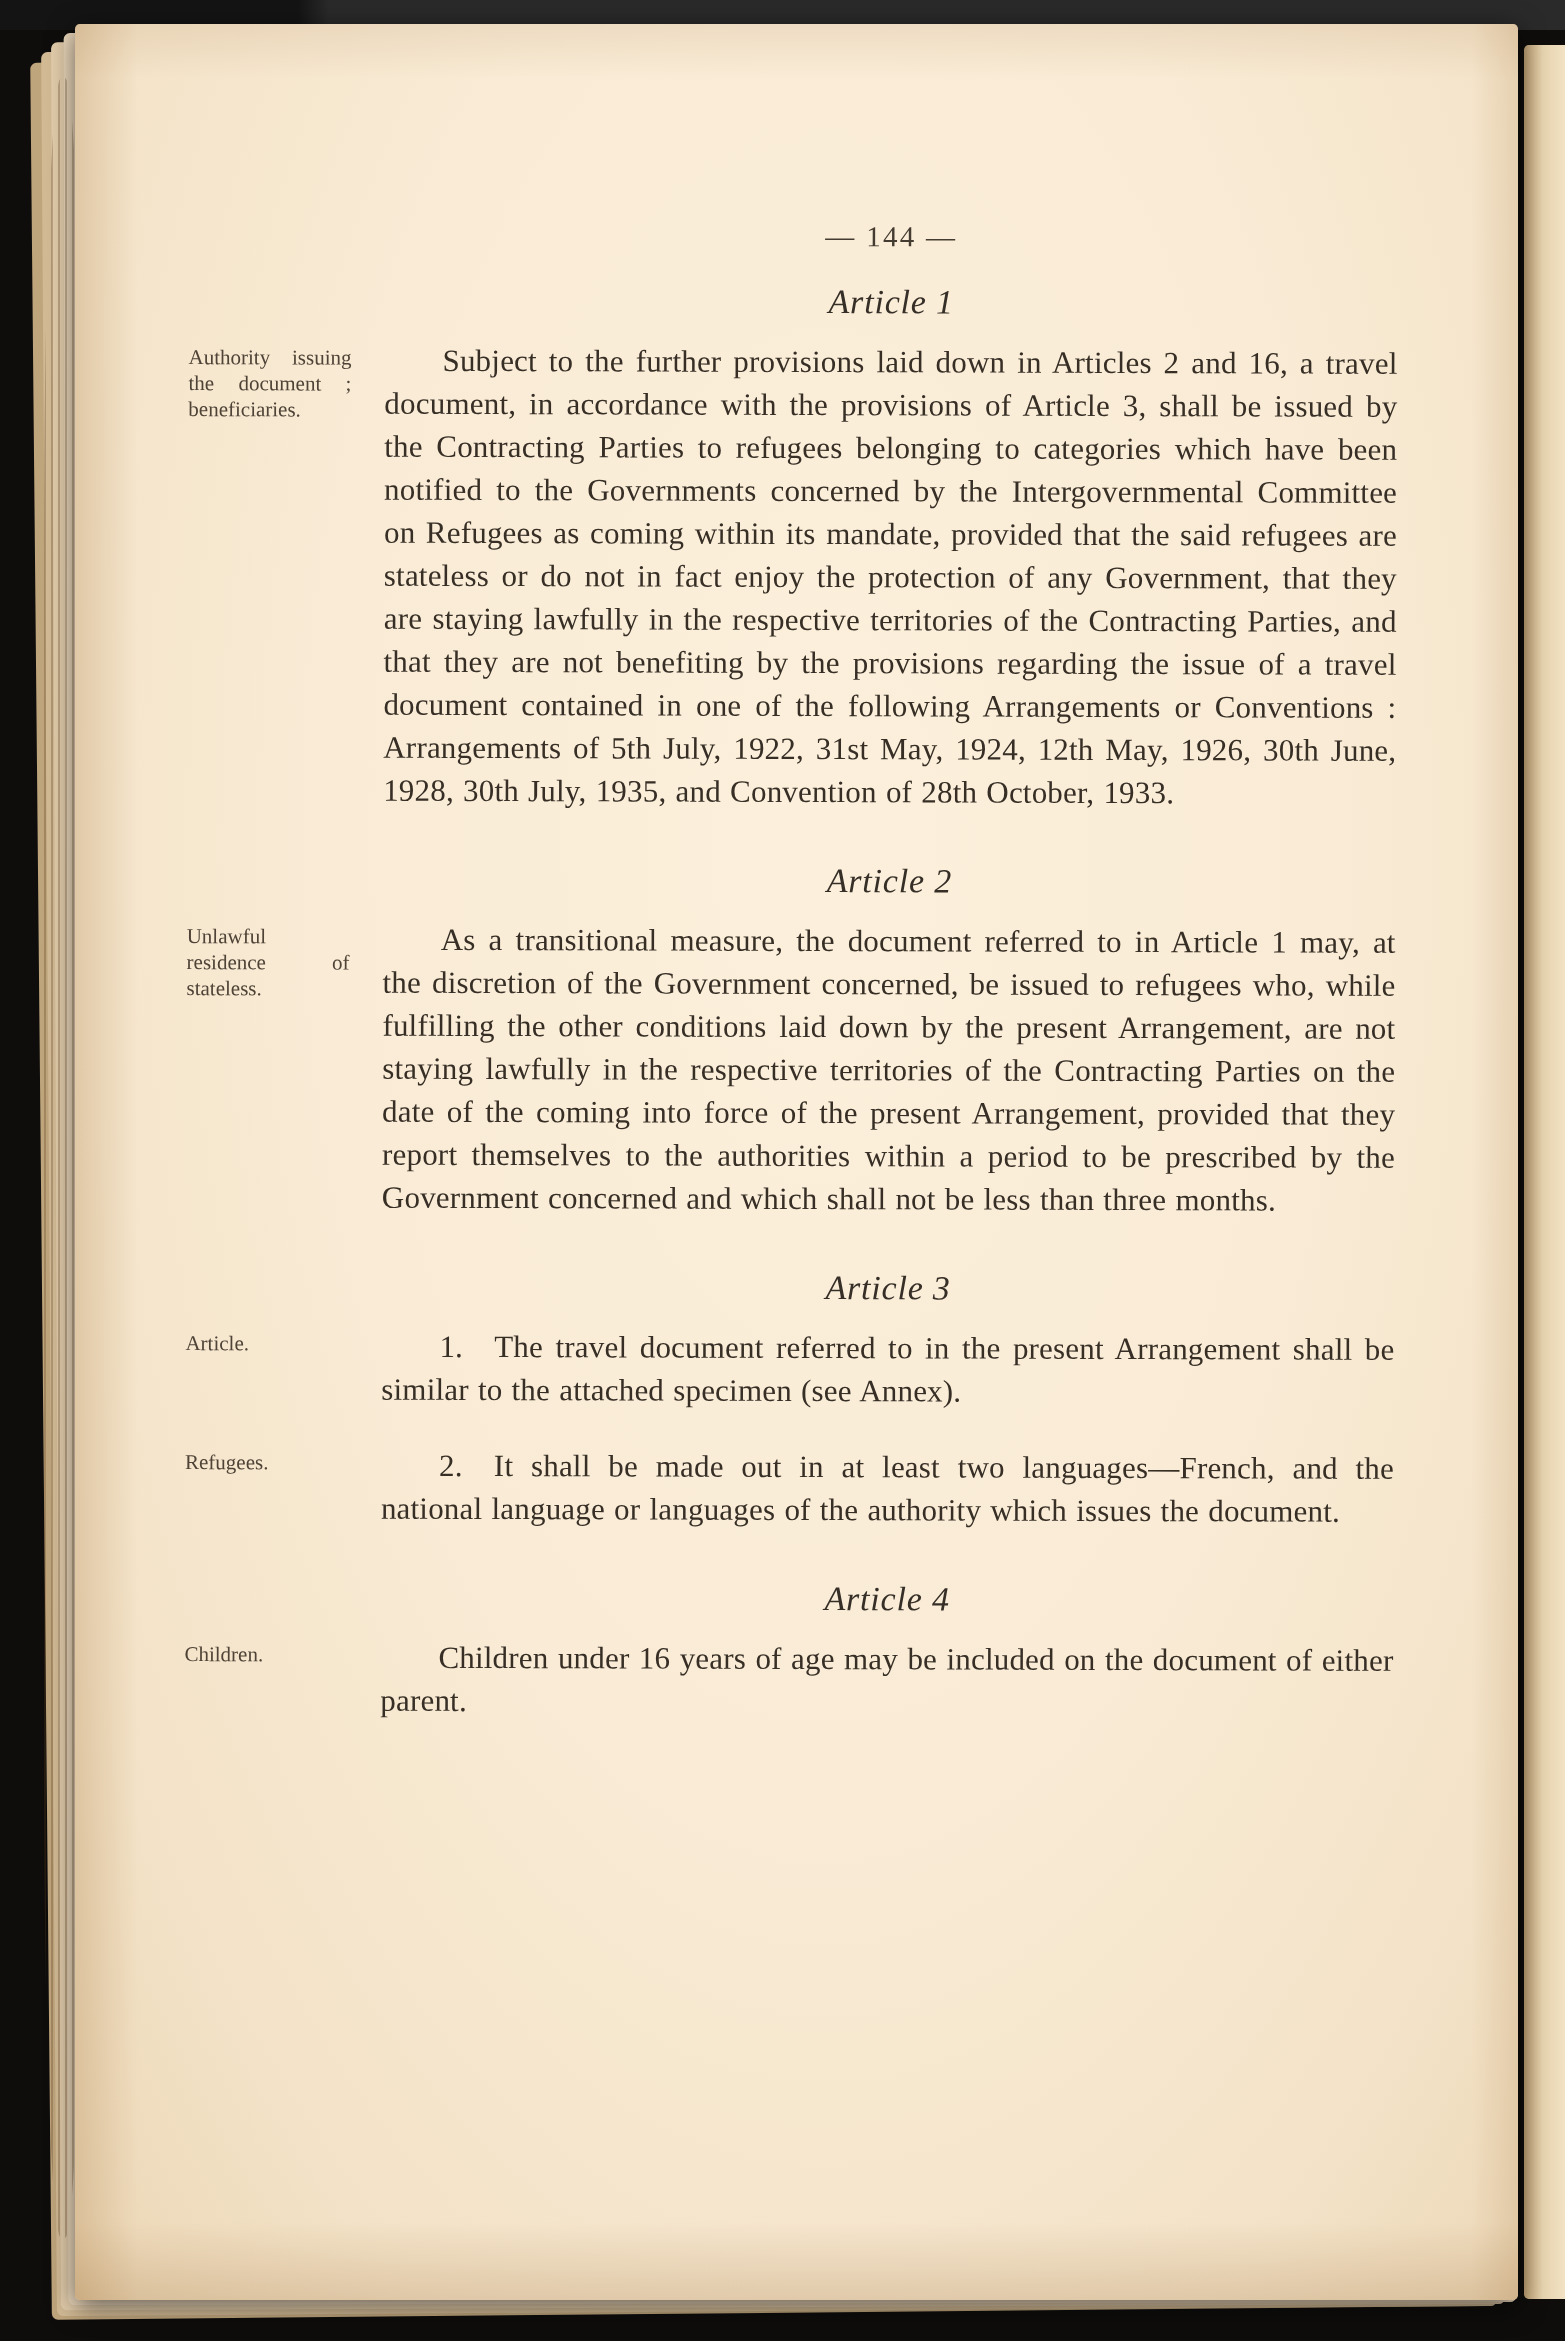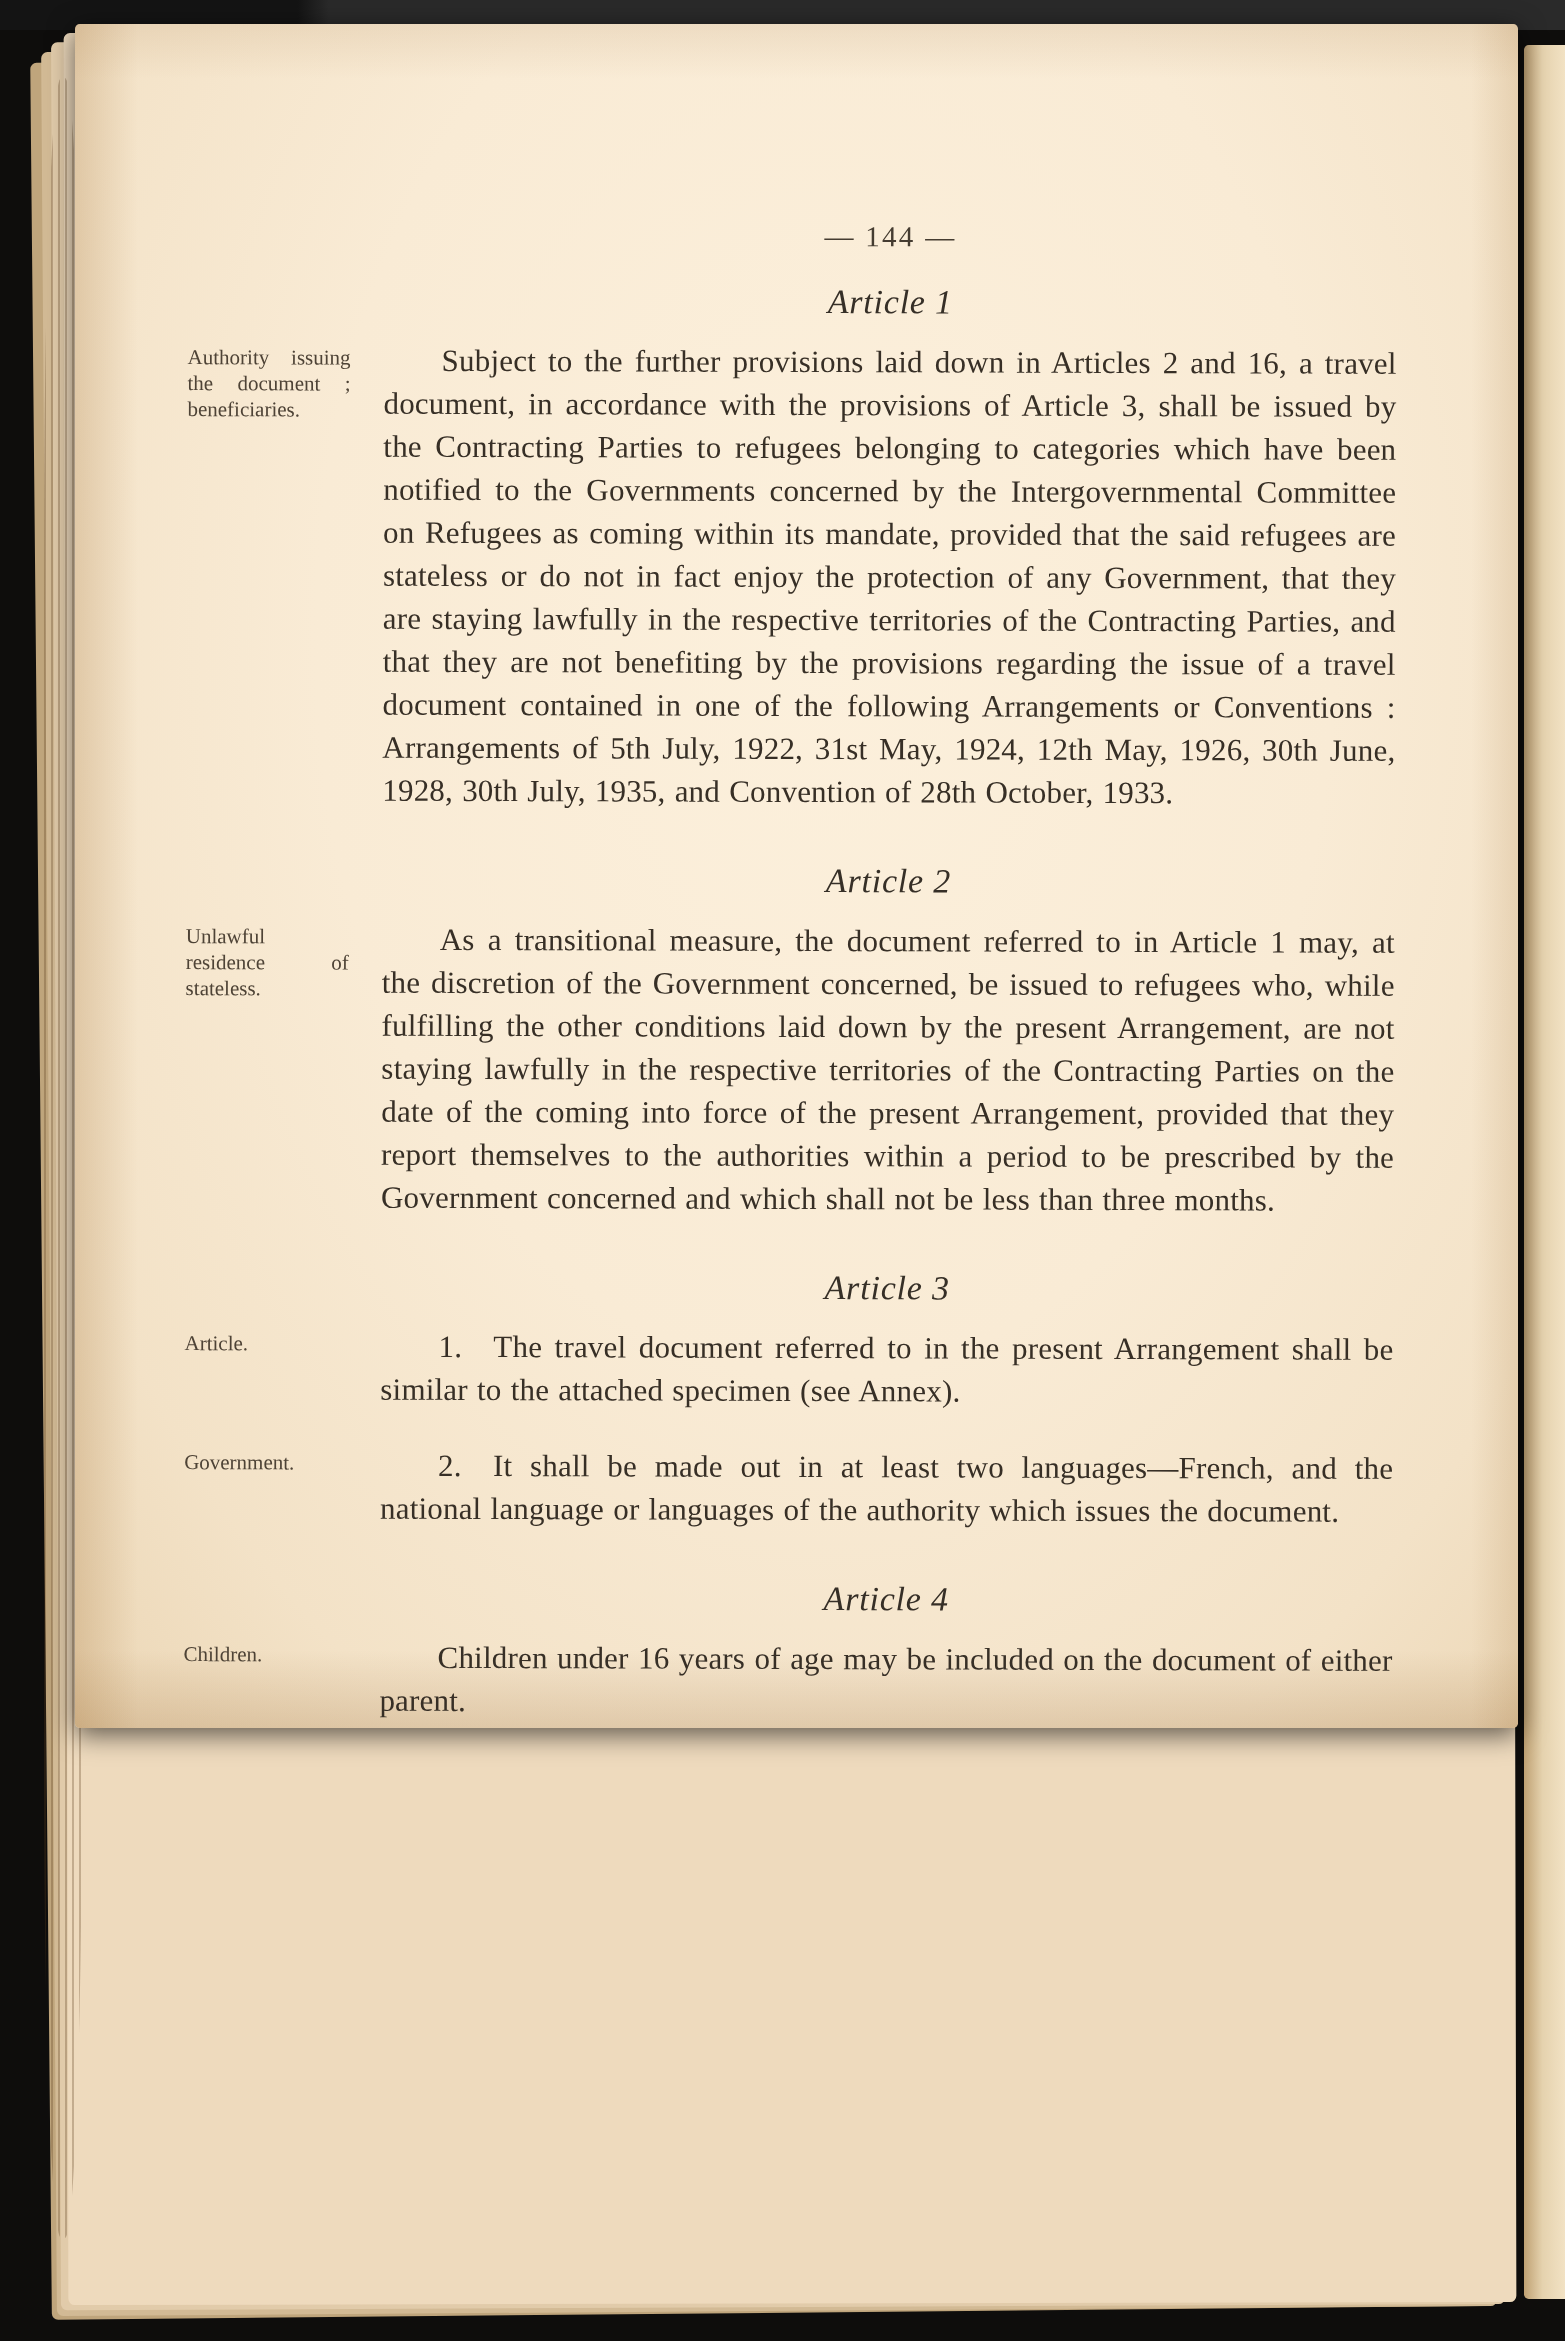--- a/index.html
+++ b/index.html
@@ -38,21 +38,21 @@
   
   .next-page {
     position: absolute; right: 0; top: 45px; width: 41px; height: 2254px;
     background: linear-gradient(90deg, #bfa173 0%, #e5d2ae 45%, #f2e2c4 100%);
     border-radius: 4.7px 0 0 4.7px;
     z-index: 2;
   }
 
   
   .page {
-    position: absolute; left: 75px; top: 23.5px; width: 1443px; height: 1704px;
+    position: absolute; left: 75px; top: 23.5px; width: 1443px; height: 2276px;
     z-index: 5; border-radius: 4.7px;
     background:
       linear-gradient(90deg,  rgba(166,120,62,0.26) 0px, rgba(166,120,62,0) 63px),
       linear-gradient(270deg, rgba(166,120,62,0.18) 0px, rgba(166,120,62,0) 47px),
       linear-gradient(0deg,   rgba(152,106,54,0.22) 0px, rgba(152,106,54,0) 78px),
       linear-gradient(180deg, rgba(152,106,54,0.12) 0px, rgba(152,106,54,0) 55px),
       radial-gradient(ellipse at 52% 36%, #fcf0dc 0%, #f9ebd5 48%, #f3e2c7 80%, #ebd6b5 100%);
     box-shadow: 0 6.3px 27px rgba(0,0,0,0.6);
   }
 
@@ -134,21 +134,21 @@
         </div>
       </section>
 
       <section>
         <h2 class="article-heading">Article 3</h2>
         <div class="block">
           <div class="margin-note">Article.</div>
           <p class="body-text">1. The travel document referred to in the present Arrangement shall be similar to the attached specimen (see Annex).</p>
         </div>
         <div class="block">
-          <div class="margin-note">Government.</div>
+          <div class="margin-note">Refugees.</div>
           <p class="body-text">2. It shall be made out in at least two languages—French, and the national language or languages of the authority which issues the document.</p>
         </div>
       </section>
 
       <section>
         <h2 class="article-heading">Article 4</h2>
         <div class="block">
           <div class="margin-note">Children.</div>
           <p class="body-text">Children under 16 years of age may be included on the document of either parent.</p>
         </div>

